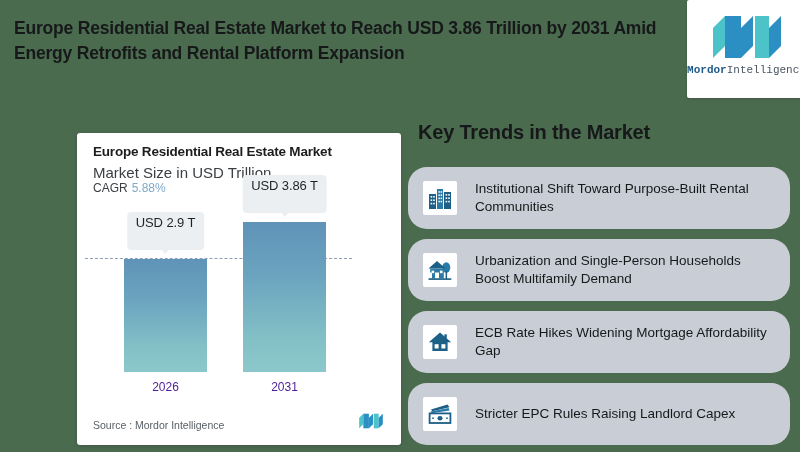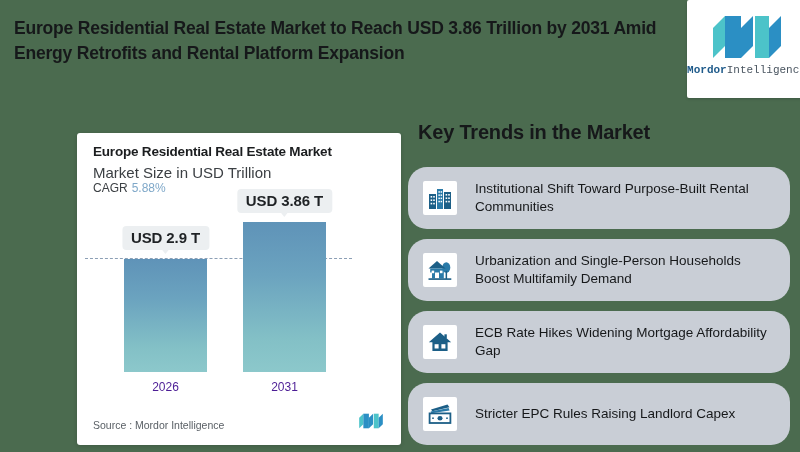--- a/index.html
+++ b/index.html
@@ -109,23 +109,23 @@
     left: 0; bottom: 0;
     width: 83px;
     background: linear-gradient(to bottom, #5f93b8 0%, #6ba3bf 35%, #83c0c6 78%, #8cc8cb 100%);
   }
   .value-bubble {
     position: absolute;
     left: 50%;
     transform: translateX(-50%);
     background: #eceff1;
     border-radius: 4px;
-    padding: 3px 9px 4px 9px;
-    font-size: 15px;
-    font-weight: bold;
+    padding: 3px 9px 20px 9px;
+    font-size: 13px;
+    font-weight: normal;
     color: #1f2225;
     white-space: nowrap;
     letter-spacing: -0.1px;
   }
   .value-bubble::after {
     content: "";
     position: absolute;
     left: 50%;
     bottom: -4px;
     margin-left: -4px;

